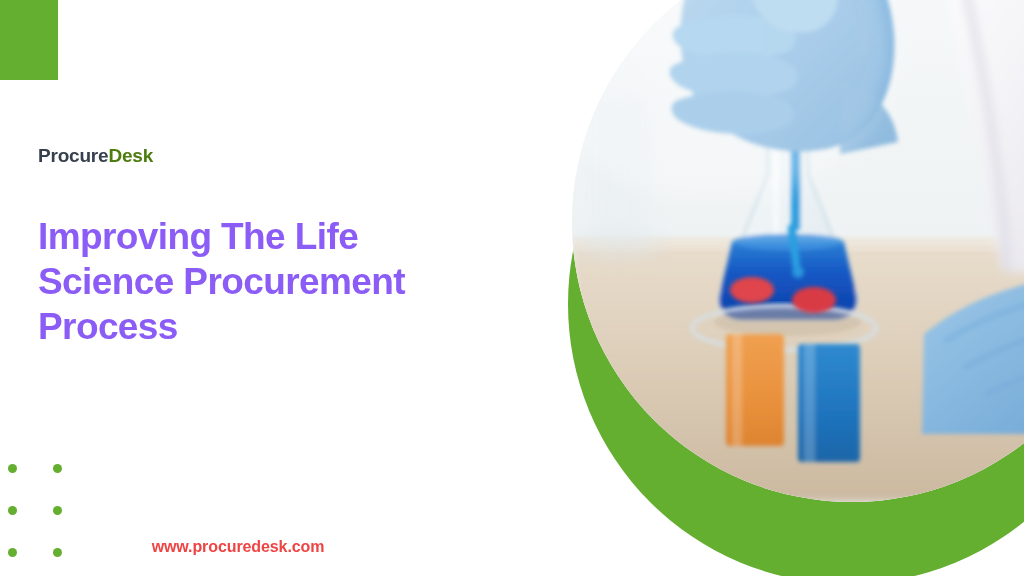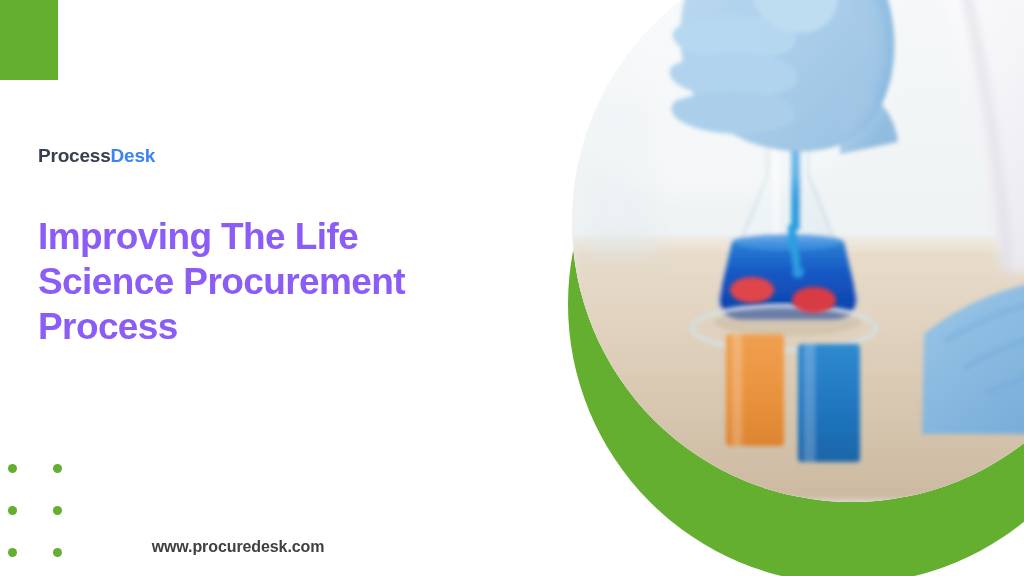--- a/index.html
+++ b/index.html
@@ -75,21 +75,21 @@
   }
 
   .logo {
     font-size: 19px;
     font-weight: 700;
     letter-spacing: -0.2px;
     line-height: 1;
     white-space: nowrap;
   }
   .logo .logo-procure { color: #36404e; }
-  .logo .logo-desk    { color: #3b82f6; }
+  .logo .logo-desk    { color: #4d7c0f; }
 
   .headline {
     margin-top: 50px;
     font-size: 37px;
     line-height: 1.21;
     font-weight: 700;
     letter-spacing: -0.6px;
     color: #8b5cf6;
     max-width: 430px;
   }
@@ -113,21 +113,21 @@
   
   .site-url {
     position: absolute;
     left: 0;
     right: 0;
     top: 538px;
     text-align: center;
     font-size: 16px;
     font-weight: 700;
     letter-spacing: -0.1px;
-    color: #404040;
+    color: #ef4444;
     
     padding-right: 548px;
   }
 </style>
 </head>
 <body>
 
 <div class="banner">
 
   <div class="corner-square"></div>
@@ -286,21 +286,21 @@
         </g>
 
         <ellipse cx="140" cy="110" rx="180" ry="150" fill="#ffffff" opacity=".28" filter="url(#softer)"></ellipse>
       </svg>
     </div>
   </div>
 
   <div class="content">
 
     <div class="logo">
-      <span class="logo-procure">Process</span><span class="logo-desk">Desk</span>
+      <span class="logo-procure">Procure</span><span class="logo-desk">Desk</span>
     </div>
 
     <h1 class="headline">Improving The Life Science Procurement Process</h1>
   </div>
 
   <div class="dot-grid">
     <span class="dot"></span>
     <span class="dot"></span>
     <span class="dot"></span>
     <span class="dot"></span>

